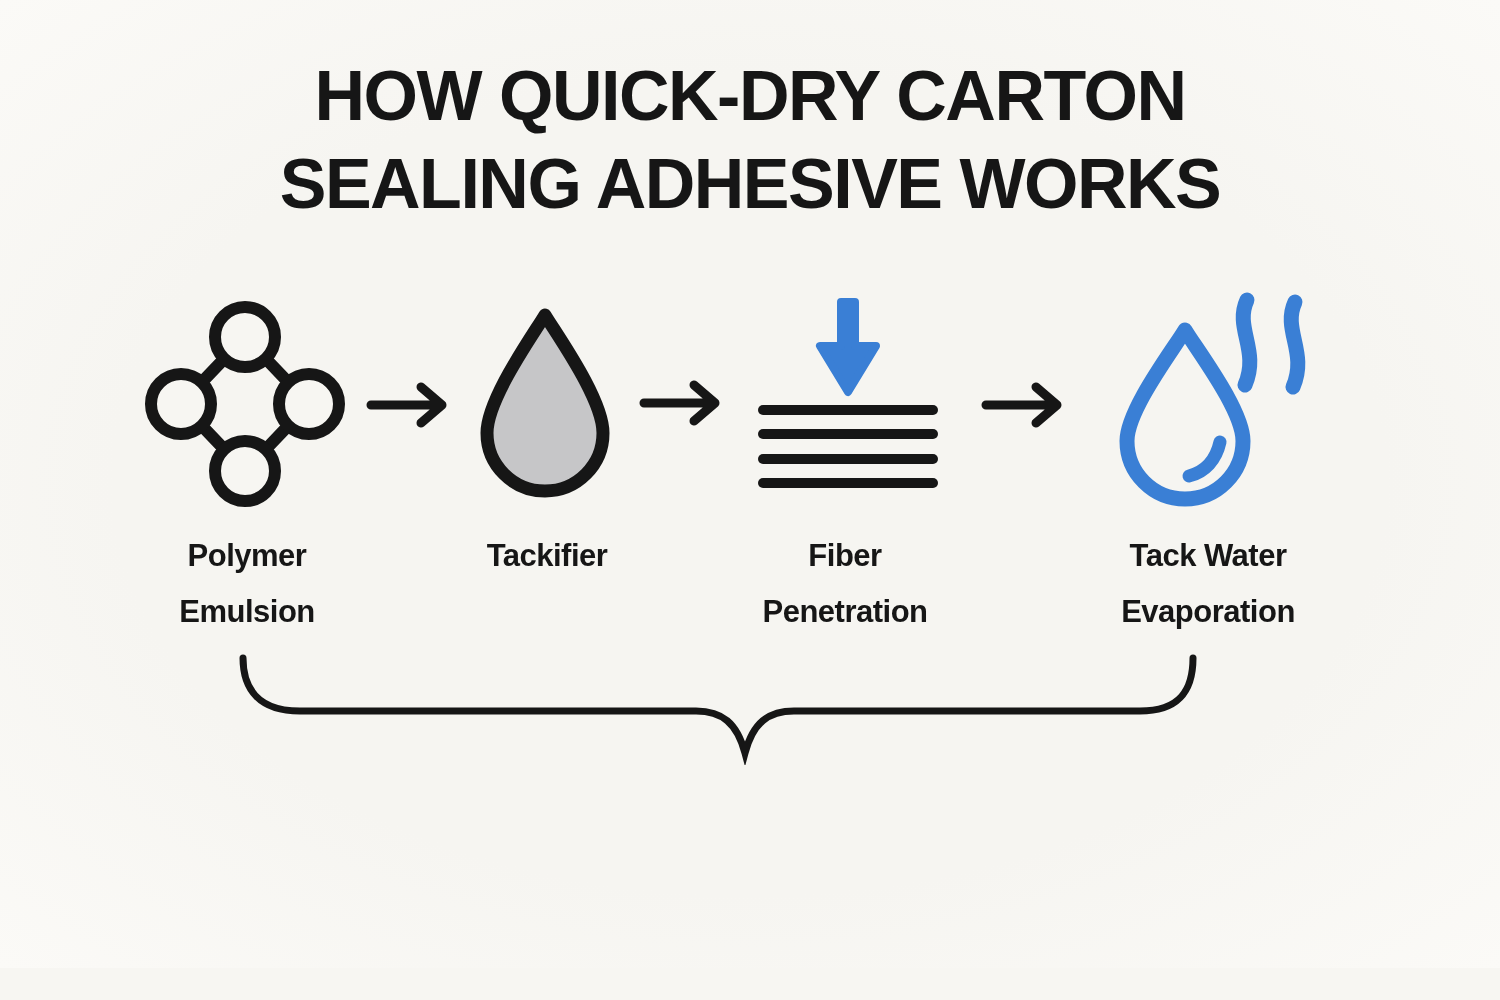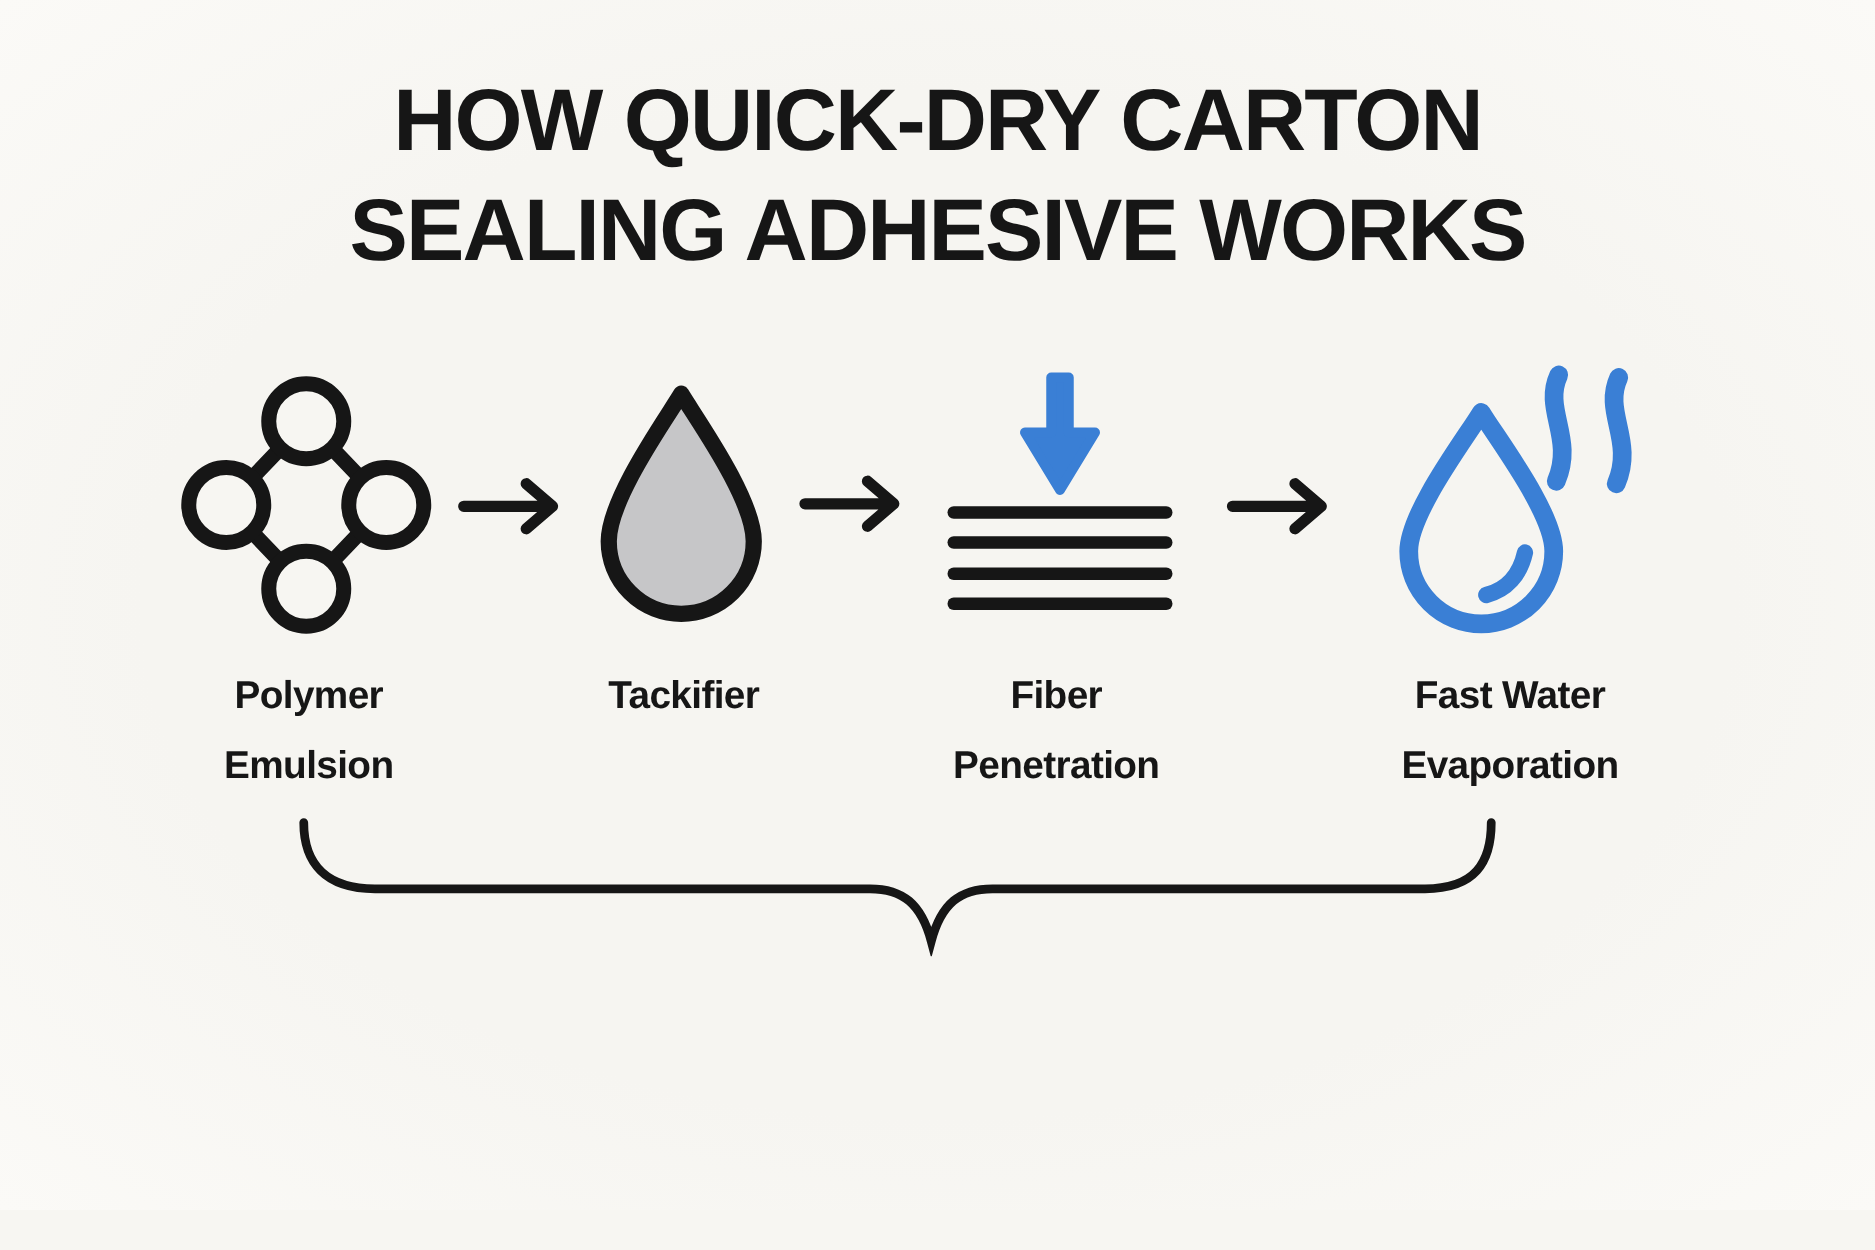--- a/index.html
+++ b/index.html
@@ -98,21 +98,21 @@
         <path d="M182,14 C169,42 195,64 180,99"></path>
       </g>
     </svg>
   </div>
 
   <div class="step-label" style="left:27px;">Polymer
 Emulsion</div>
   <div class="step-label" style="left:327px;">Tackifier</div>
   <div class="step-label" style="left:625px;">Fiber
 Penetration</div>
-  <div class="step-label" style="left:988px;">Fast Water
+  <div class="step-label" style="left:988px;">Tack Water
 Evaporation</div>
 
   <div class="brace">
     <svg viewBox="0 0 980 120">
       <path d="M13,13 C13,45 30,66 70,66 L466,66 C492,66 507,78 515,108
                C523,78 538,66 564,66 L910,66 C950,66 963,45 963,13" fill="none" stroke="#161616" stroke-width="7" stroke-linecap="round"></path>
     </svg>
   </div>
 
 

